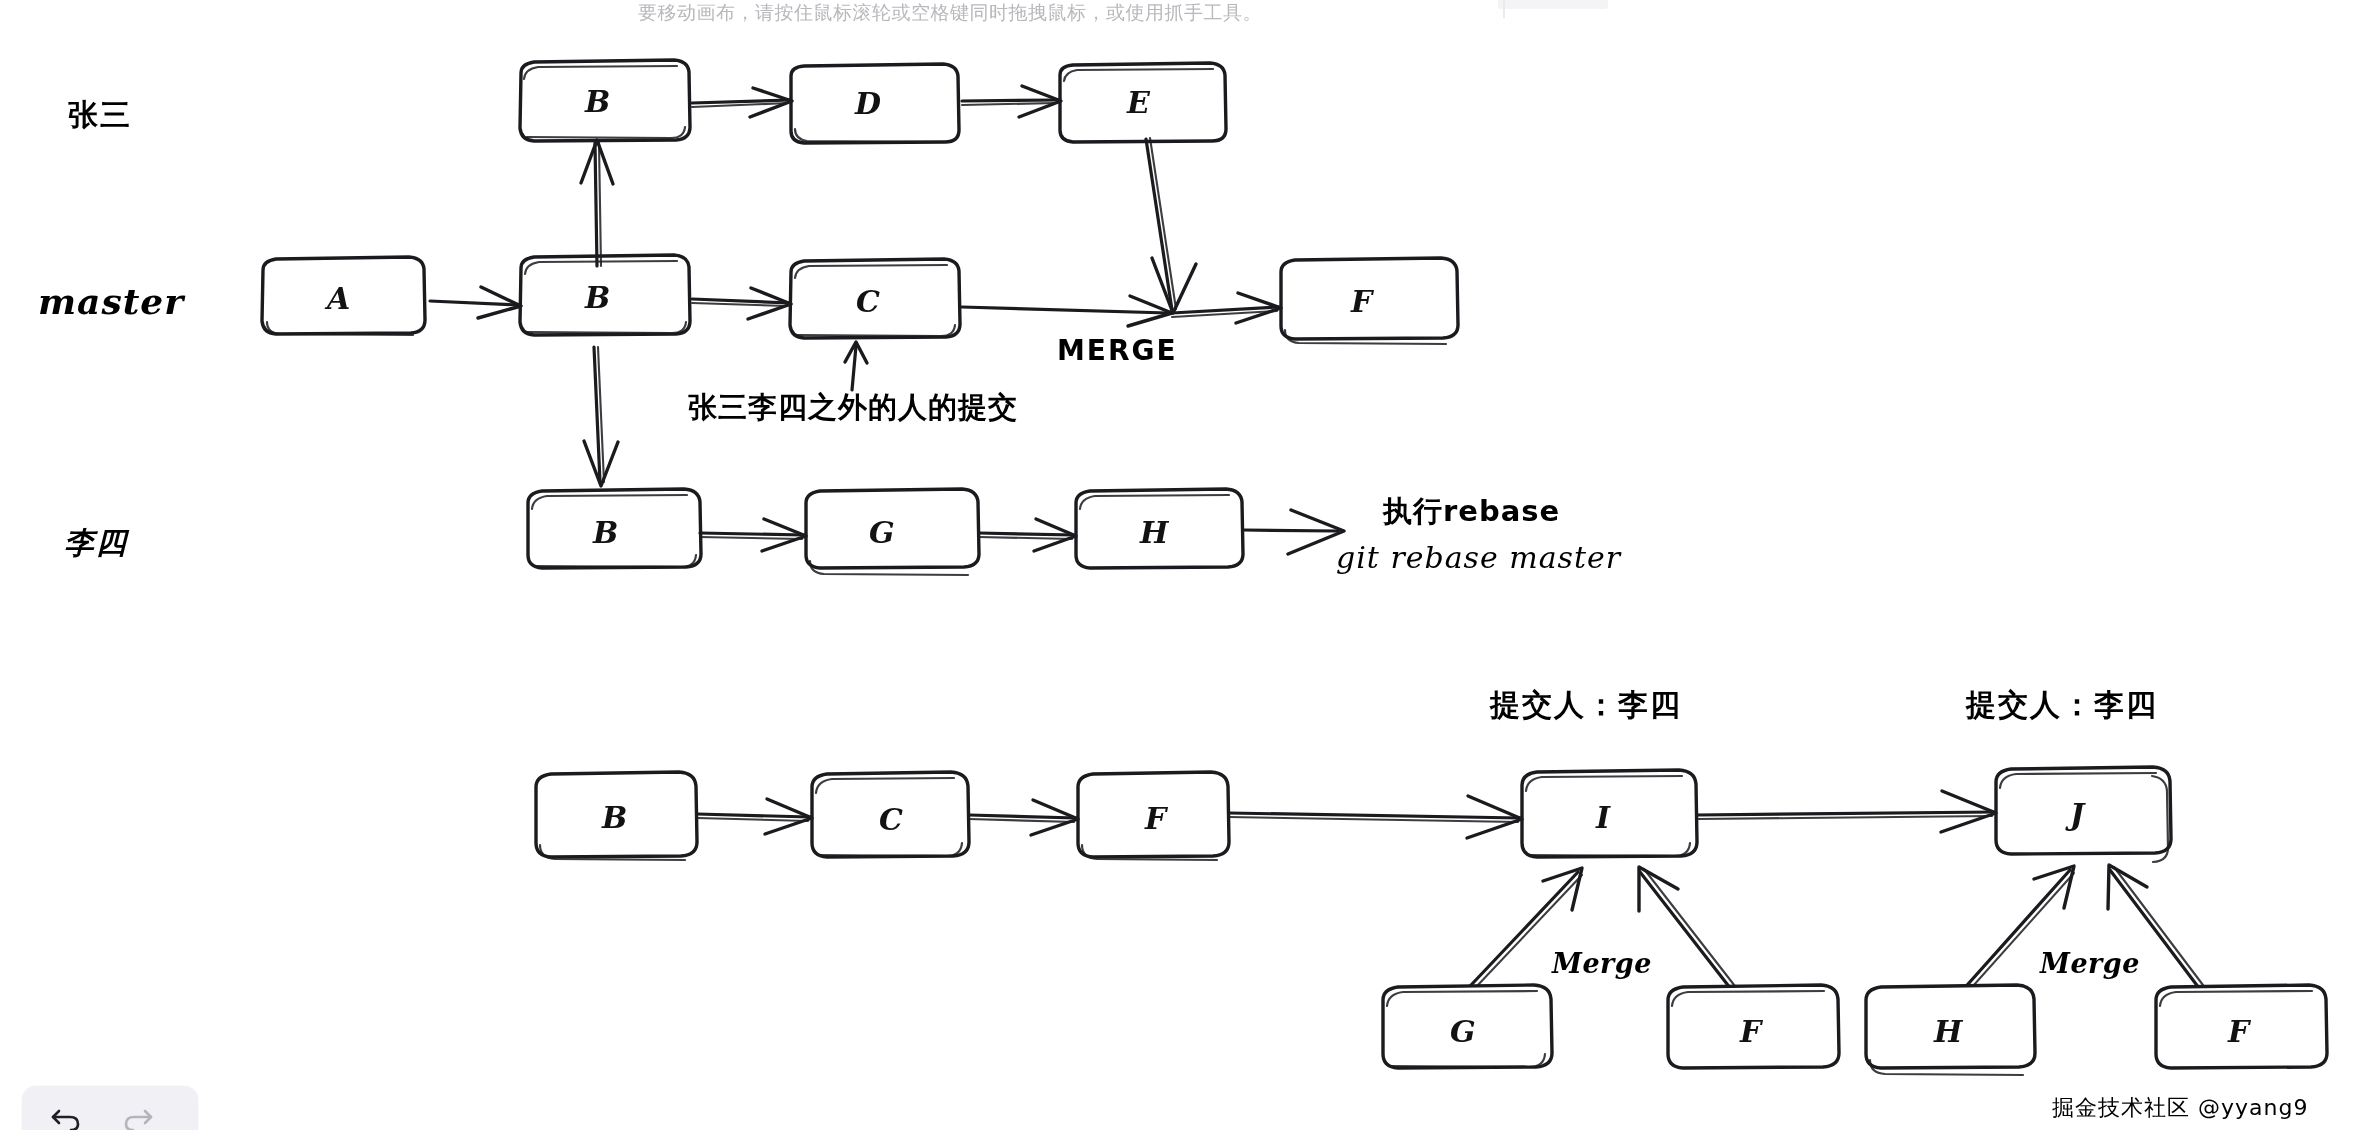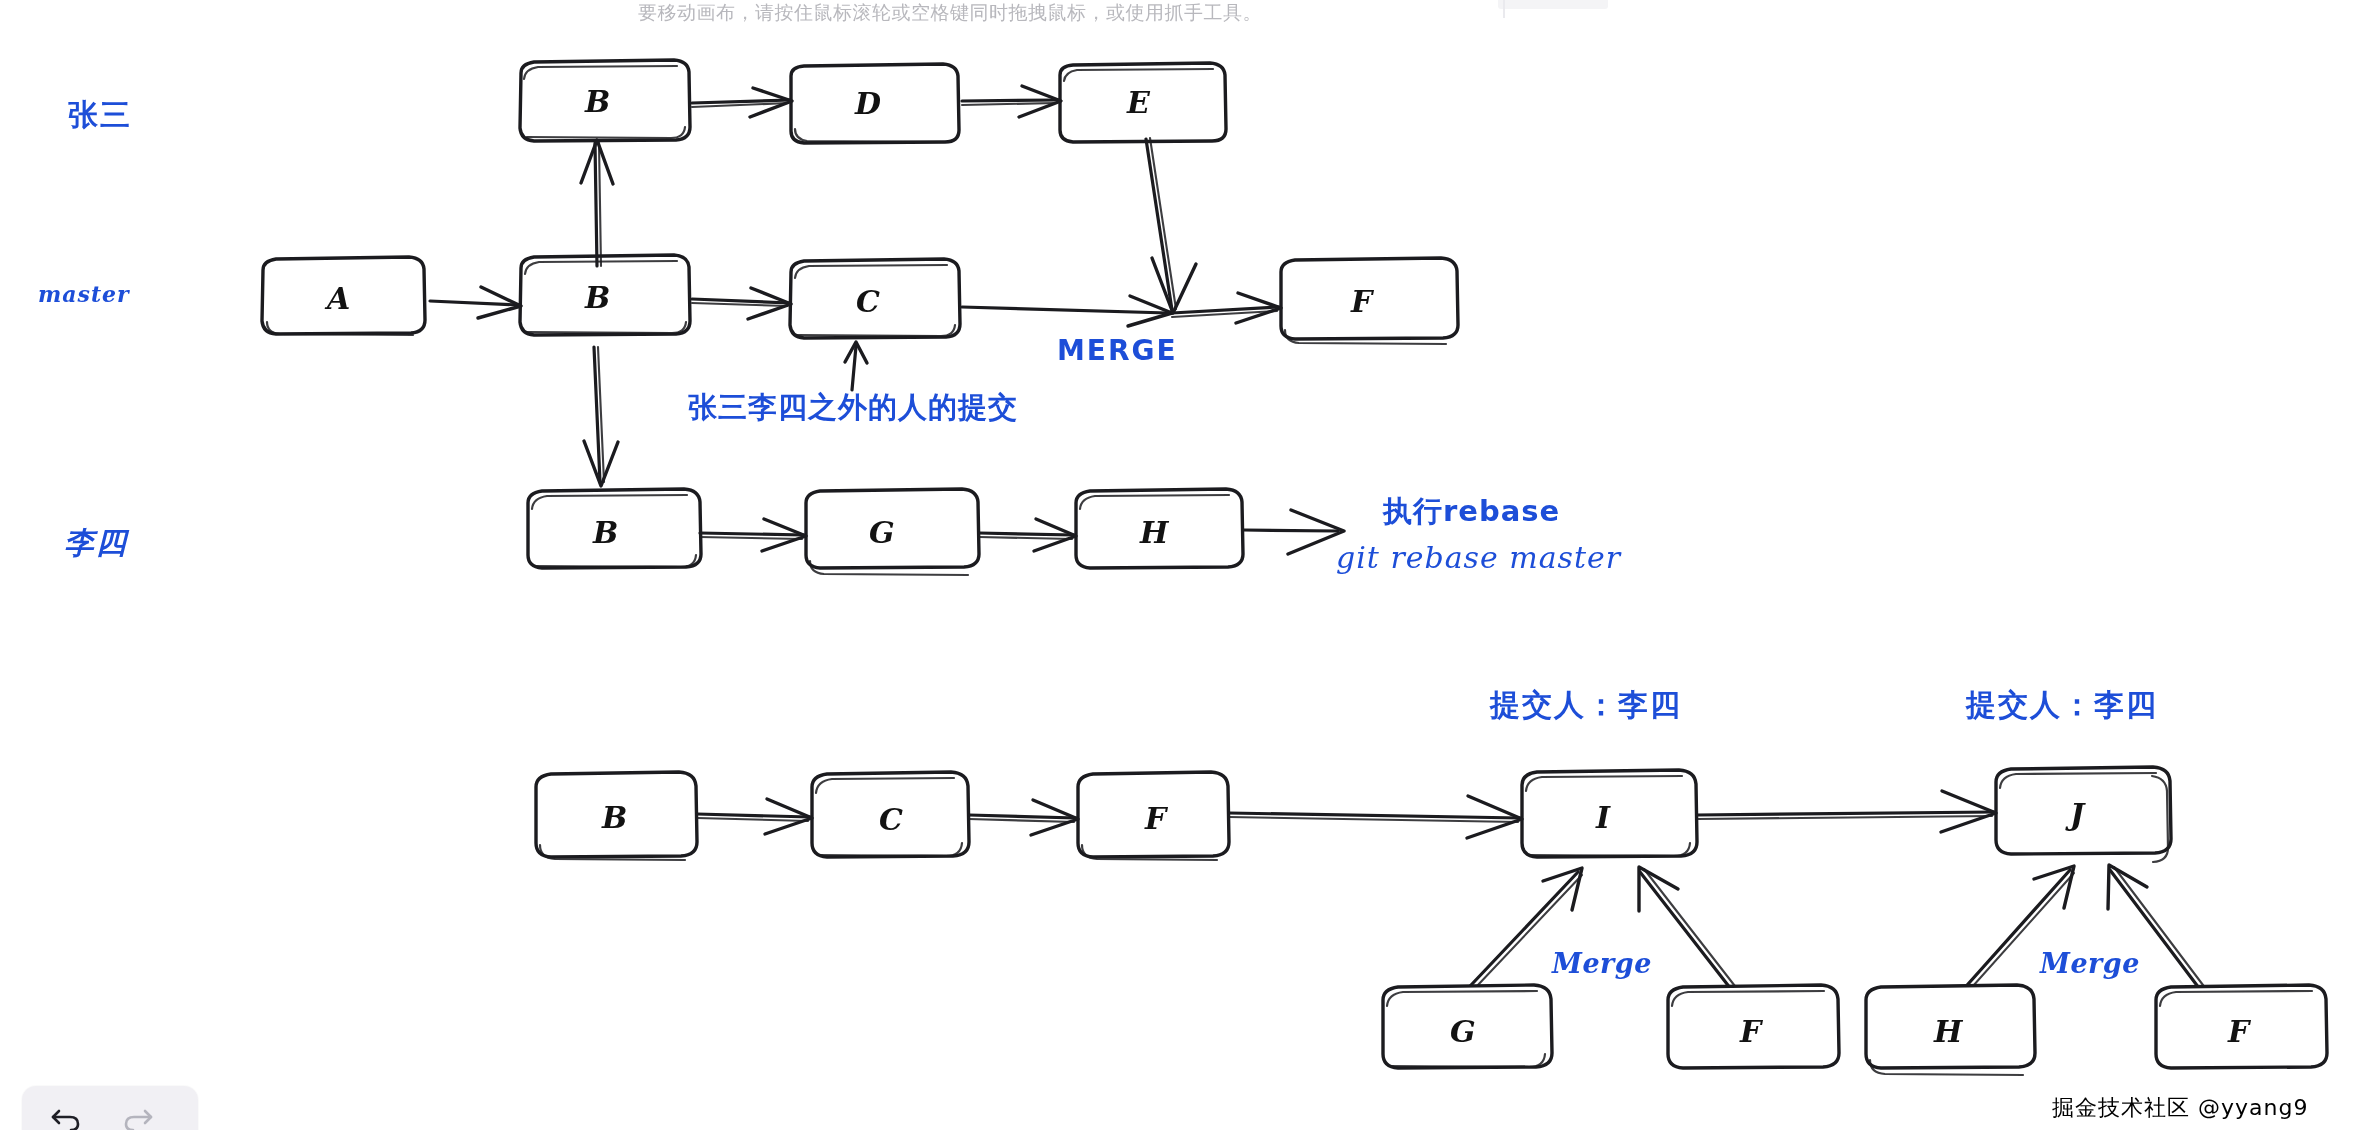--- a/index.html
+++ b/index.html
@@ -62,21 +62,21 @@
     position: absolute;
     top: 0;
     left: 0;
     width: 2356px;
     height: 1130px;
   }
 
   
   .lbl {
     position: absolute;
-    color: #1d4ed8;
+    color: #000000;
     white-space: nowrap;
     line-height: 1;
   }
   .lane-label {
     font-family: "DejaVu Sans", sans-serif;
     font-size: 30px;
     font-weight: 600;
     letter-spacing: 2px;
   }
   .lane-label.latin {
@@ -391,21 +391,21 @@
       <path class="bx" d="M1866 1000 q0 -11 15 -13 l136 -2 q16 1 17 14 l1 54 q0 13 -16 14 l-138 1 q-15 -1 -15 -14 z"></path>
       <path class="bx2" d="M1870 1060 q0 13 15 14 l138 1"></path>
     </g>
     <g>
       <path class="bx" d="M2156 1000 q0 -11 15 -13 l138 -2 q16 1 17 14 l1 54 q0 13 -16 14 l-140 1 q-15 -1 -15 -14 z"></path>
       <path class="bx2" d="M2160 1006 q1 -12 16 -14 l136 -1"></path>
     </g>
   </svg>
 
   <div class="lbl lane-label" style="left:68px; top:100px;">张三</div>
-  <div class="lbl lane-label latin" style="left:38px; top:283px; font-size:22px;">master</div>
+  <div class="lbl lane-label latin" style="left:38px; top:283px; font-size:36px;">master</div>
   <div class="lbl lane-label" style="left:64px; top:528px;font-style:italic;">李四</div>
 
   <div class="lbl node-text" style="left:585px; top:87px;">B</div>
   <div class="lbl node-text" style="left:855px; top:89px;">D</div>
   <div class="lbl node-text" style="left:1127px; top:88px;">E</div>
 
   <div class="lbl node-text" style="left:327px; top:284px;">A</div>
   <div class="lbl node-text" style="left:585px; top:283px;">B</div>
   <div class="lbl node-text" style="left:856px; top:287px;">C</div>
   <div class="lbl node-text" style="left:1351px; top:287px;">F</div>

